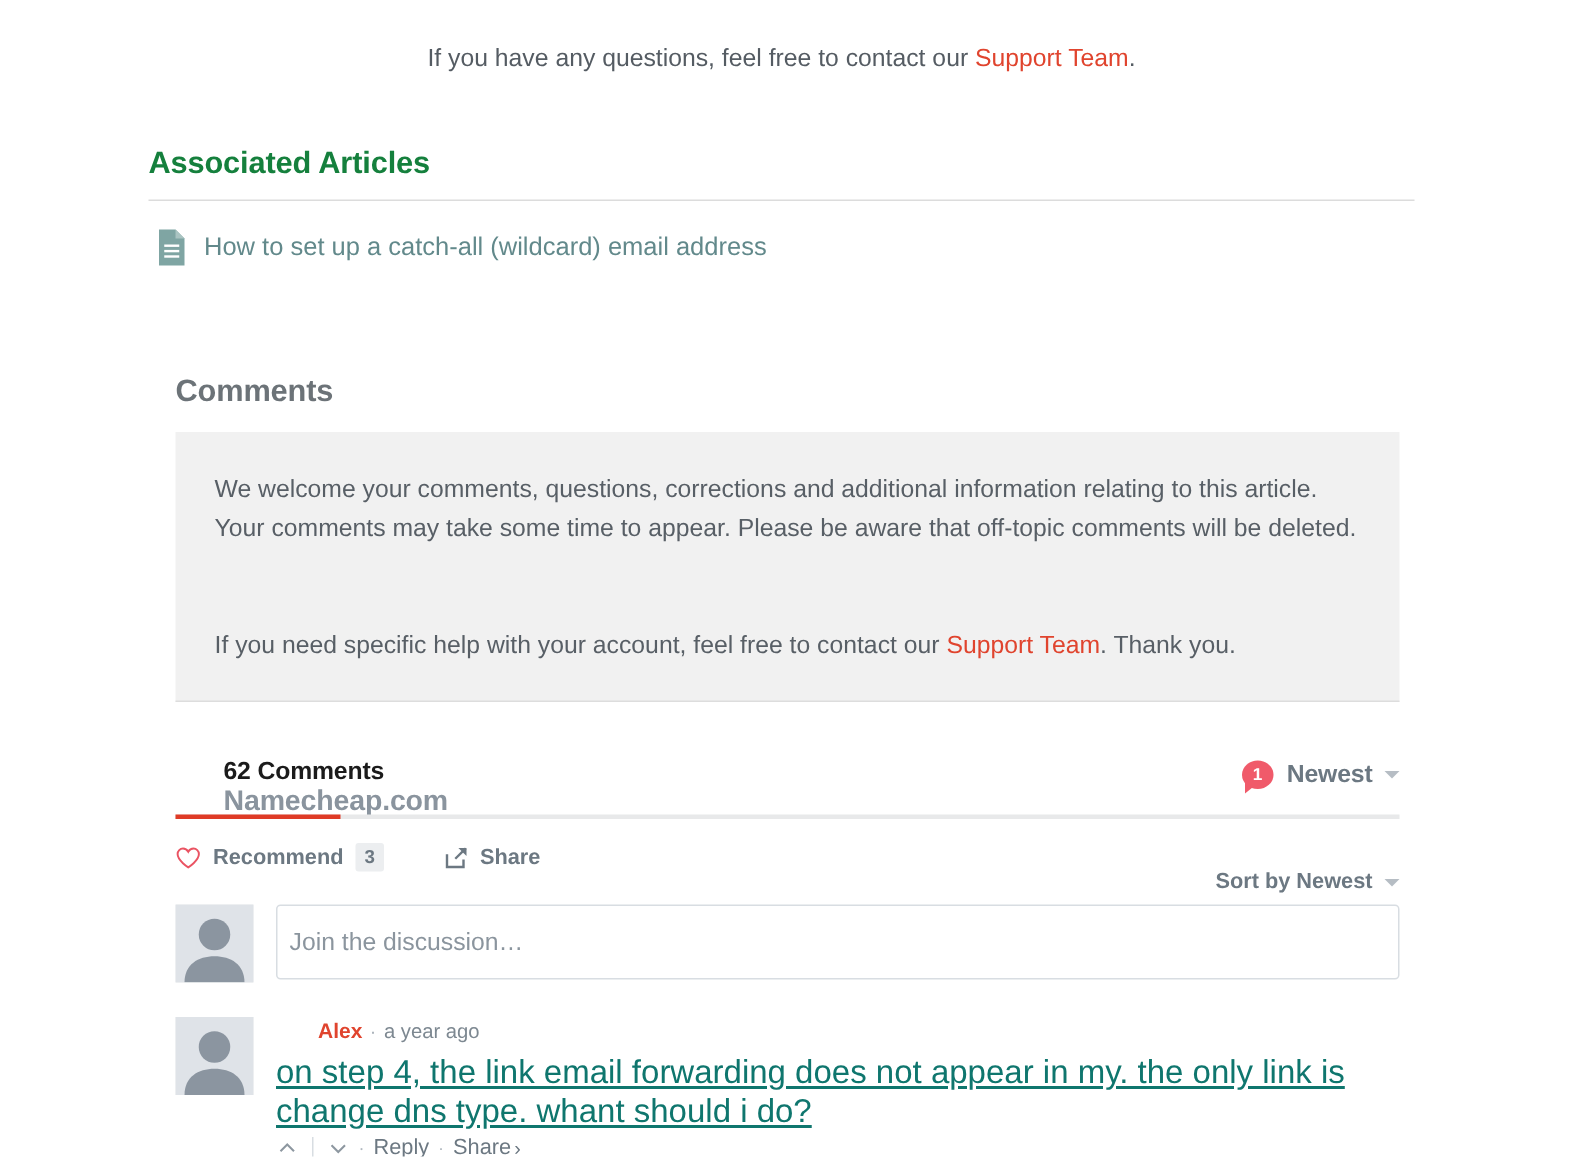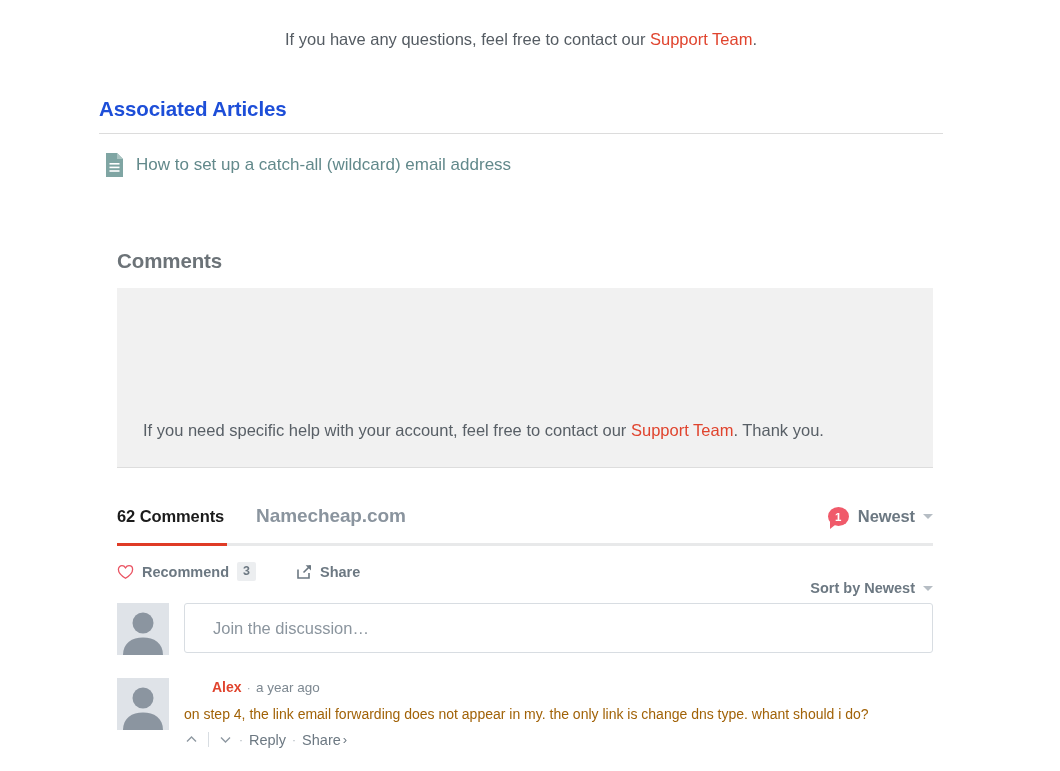--- a/index.html
+++ b/index.html
@@ -34,21 +34,21 @@
     text-decoration: none;
   }
 
   
   .assoc-heading {
     position: absolute;
     left: 99px;
     top: 80px;
     font-size: 20.5px;
     font-weight: bold;
-    color: #1d4ed8;
+    color: #15803d;
     letter-spacing: -0.1px;
   }
   .assoc-divider {
     position: absolute;
     left: 99px;
     top: 133px;
     width: 844px;
     height: 1px;
     background: #dcdcdc;
   }
@@ -114,20 +114,21 @@
     top: 505px;
     width: 816px;
     height: 266px;
   }
   .dq-tabs {
     position: absolute;
     left: 0;
     top: 0;
     display: flex;
     align-items: baseline;
+    flex-direction: column;
   }
   .dq-tab-active {
     font-size: 16.5px;
     font-weight: bold;
     color: #1b1b1b;
     letter-spacing: -0.1px;
   }
   .dq-tab {
     margin-left: 32px;
     font-size: 19px;
@@ -279,21 +280,21 @@
   .compose-input {
     margin-left: 15px;
     width: 749px;
     height: 50px;
     border: 1px solid #d8dde2;
     border-radius: 3px;
     background: #ffffff;
     font-family: "Liberation Sans", sans-serif;
     font-size: 16.5px;
     color: #7c8791;
-    padding: 0 28px;
+    padding: 0 8px;
     outline: none;
   }
   .compose-input::placeholder { color: #8b959e; opacity: 1; }
 
   
   .comment {
     position: absolute;
     left: 0;
     top: 173px;
     display: flex;
@@ -327,24 +328,25 @@
     font-size: 13px;
     color: #a8b0b8;
   }
   .comment-time {
     font-size: 13.5px;
     color: #7d8891;
     text-align: center;
   }
   .comment-text {
     margin-top: 5px;
-    font-size: 14px;
+    font-size: 22px;
     line-height: 25.5px;
-    color: #a16207;
+    color: #0f766e;
     width: 740px;
+    text-decoration: underline;
   }
   .comment-controls {
     margin-top: 4px;
     display: flex;
     align-items: center;
   }
   .vote-up, .vote-down {
     width: 15px;
     height: 15px;
     display: inline-block;
@@ -391,20 +393,21 @@
       <rect x="5.5" y="14.6" width="10" height="1.6" fill="#ffffff"></rect>
       <rect x="5.5" y="18.2" width="10" height="1.6" fill="#ffffff"></rect>
     </svg>
   </span>
   <a class="assoc-link" href="#">How to set up a catch-all (wildcard) email address</a>
 </div>
 
 <h2 class="comments-heading">Comments</h2>
 
 <div class="notice-box">
+  <p class="notice-p1">We welcome your comments, questions, corrections and additional information relating to this article. Your comments may take some time to appear. Please be aware that off-topic comments will be deleted.</p>
   <p class="notice-p2"><span>If you need specific help with your account, feel free to contact our </span><a class="link-red" href="#">Support Team</a><span>. Thank you.</span></p>
 </div>
 
 <div class="disqus">
 
   <div class="dq-tabs">
     <span class="dq-tab-active">62 Comments</span>
     <a class="dq-tab" href="#">Namecheap.com</a>
   </div>
   <div class="dq-rule"></div>

